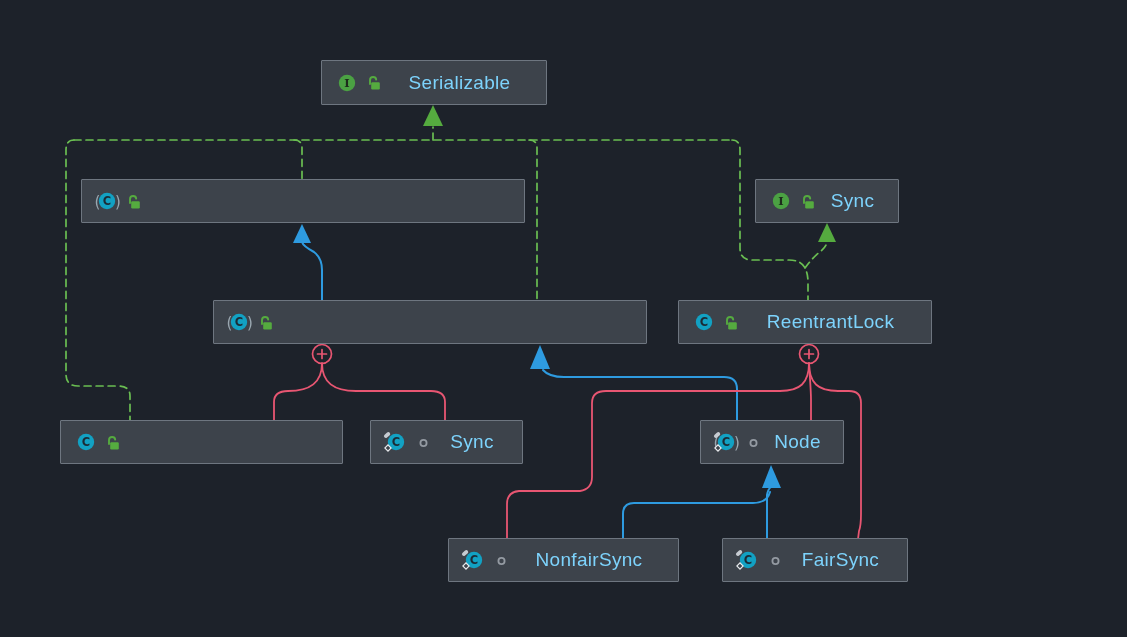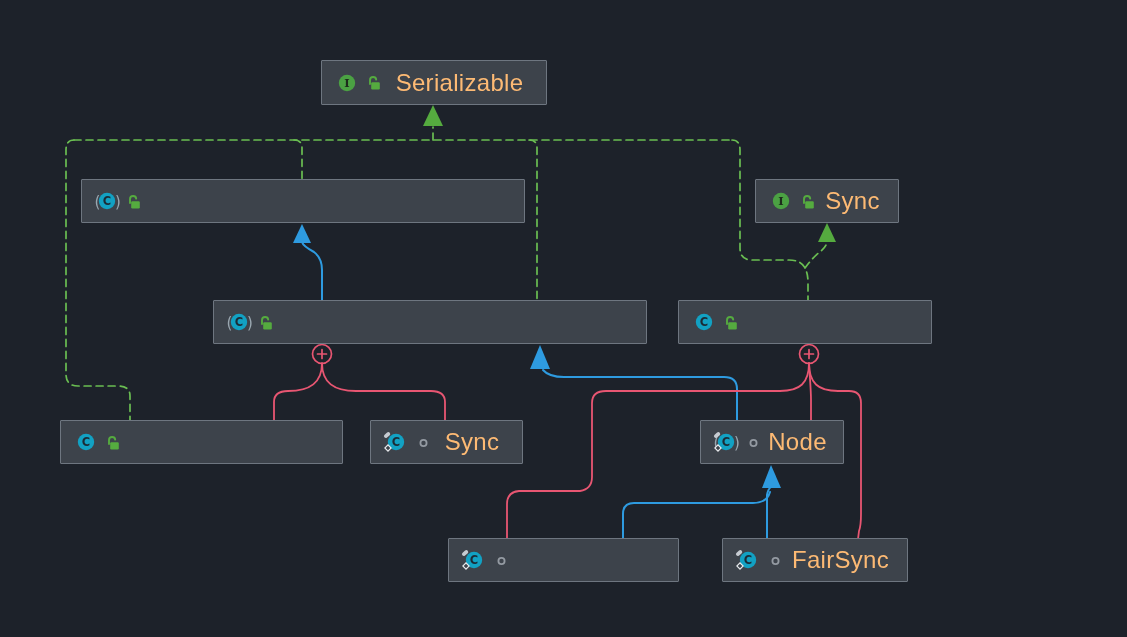--- a/index.html
+++ b/index.html
@@ -3,21 +3,21 @@
 <meta charset="utf-8">
 <style>
   html,body{margin:0;padding:0;background:#14181f;}
   #stage{position:relative;width:1127px;height:637px;background:#1d222a;overflow:hidden;
          font-family:"Liberation Sans","DejaVu Sans",sans-serif;}
   #edges{position:absolute;left:0;top:0;width:1127px;height:637px;}
   .node{position:absolute;box-sizing:border-box;background:#3d434b;border:1.5px solid #6e7680;
         border-radius:1px;display:flex;align-items:center;padding:0 12px;cursor:default;}
   .node .icon{flex:0 0 auto;display:flex;align-items:center;margin-right:5px;}
   .node .vis{flex:0 0 auto;display:flex;align-items:center;margin-right:2px;}
-  .node .label{flex:1 1 auto;text-align:center;font-size:24px;color:#fdba74;
+  .node .label{flex:1 1 auto;text-align:center;font-size:19px;color:#7dd3fc;
                letter-spacing:.3px;white-space:nowrap;overflow:hidden;}
 </style>
 </head>
 <body>
 
 <div id="stage">
   <svg id="edges" viewBox="0 0 1127 637">
       <path d="M 74 140 H 732" fill="none" stroke="#6abe52" stroke-width="1.7" stroke-linecap="round" stroke-linejoin="round" stroke-dasharray="7 5"></path>
       <path d="M 433 140 V 127" fill="none" stroke="#6abe52" stroke-width="1.7" stroke-linecap="round" stroke-linejoin="round" stroke-dasharray="7 5"></path>
       <path d="M 294 140 Q 302 140 302 148 V 180" fill="none" stroke="#6abe52" stroke-width="1.7" stroke-linecap="round" stroke-linejoin="round" stroke-dasharray="7 5"></path>
@@ -116,20 +116,21 @@
           <circle cx="13" cy="11" r="8.2" fill="#12a1c3"></circle>
           <text x="13" y="15.2" text-anchor="middle" font-size="11.5" font-weight="bold" font-family="DejaVu Sans, sans-serif" fill="#1b2b36">C</text>
         </svg>
       </span>
       <span class="vis">
         <svg width="17" height="17" viewBox="0 0 17 17" xmlns="http://www.w3.org/2000/svg">
           <path d="M4 10 V6.2 Q4 3 7.1 3 Q10 3 10.2 5.6" fill="none" stroke="#55ab3f" stroke-width="1.9" stroke-linecap="round"></path>
           <rect x="5.2" y="8.2" width="8.6" height="7.2" rx="1.2" fill="#55ab3f"></rect>
         </svg>
       </span>
+      <span class="label">ReentrantLock</span>
     </div>
     <div class="node" style="left: 60px; top: 420px; width: 283px; height: 44px;">
       <span class="icon">
         <svg width="27" height="22" viewBox="0 0 27 22" xmlns="http://www.w3.org/2000/svg">
           <circle cx="13" cy="11" r="8.2" fill="#12a1c3"></circle>
           <text x="13" y="15.2" text-anchor="middle" font-size="11.5" font-weight="bold" font-family="DejaVu Sans, sans-serif" fill="#1b2b36">C</text>
         </svg>
       </span>
       <span class="vis">
         <svg width="17" height="17" viewBox="0 0 17 17" xmlns="http://www.w3.org/2000/svg">
@@ -191,20 +192,21 @@
           <g transform="rotate(45 5 17)">
             <rect x="2.8" y="14.8" width="4.4" height="4.4" fill="#3d434b" stroke="#e8eaed" stroke-width="1.2"></rect>
           </g>
         </svg>
       </span>
       <span class="vis">
         <svg width="17" height="17" viewBox="0 0 17 17" xmlns="http://www.w3.org/2000/svg">
           <circle cx="8.5" cy="9" r="3.1" fill="none" stroke="#949aa2" stroke-width="1.8"></circle>
         </svg>
       </span>
+      <span class="label">NonfairSync</span>
     </div>
     <div class="node" style="left: 722px; top: 538px; width: 186px; height: 44px;">
       <span class="icon">
         <svg width="27" height="22" viewBox="0 0 27 22" xmlns="http://www.w3.org/2000/svg">
           <circle cx="13" cy="11" r="8.2" fill="#12a1c3"></circle>
           <text x="13" y="15.2" text-anchor="middle" font-size="11.5" font-weight="bold" font-family="DejaVu Sans, sans-serif" fill="#1b2b36">C</text>
           <g transform="rotate(-40 4 4)">
             <rect x="0.5" y="2.2" width="7" height="3.8" rx="1.9" fill="#c6cbd1"></rect>
           </g>
           <g transform="rotate(45 5 17)">

